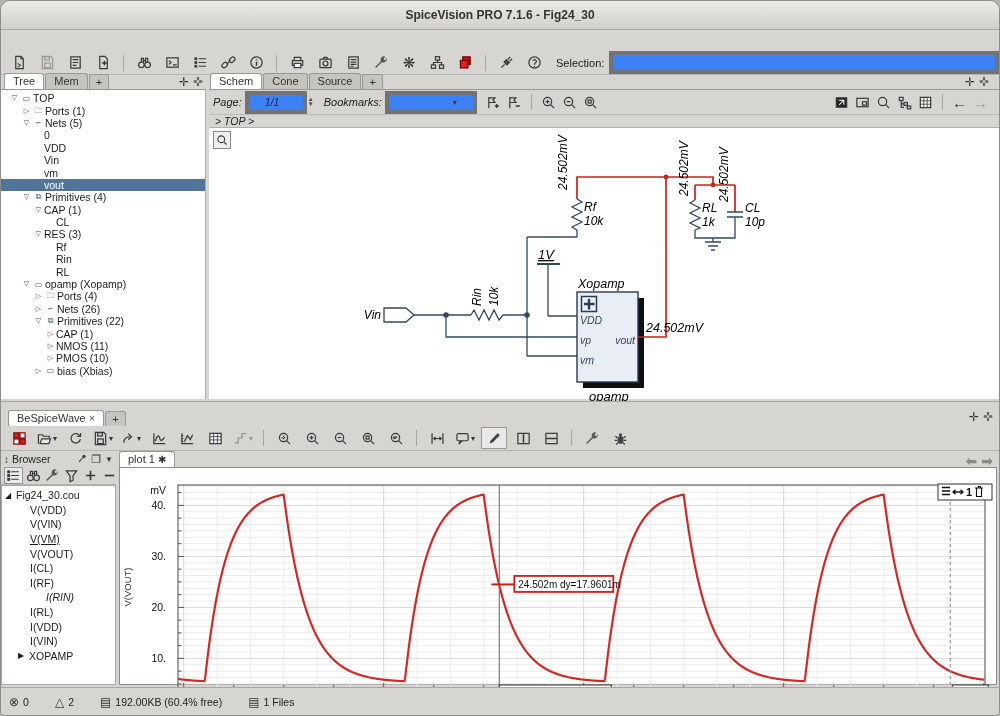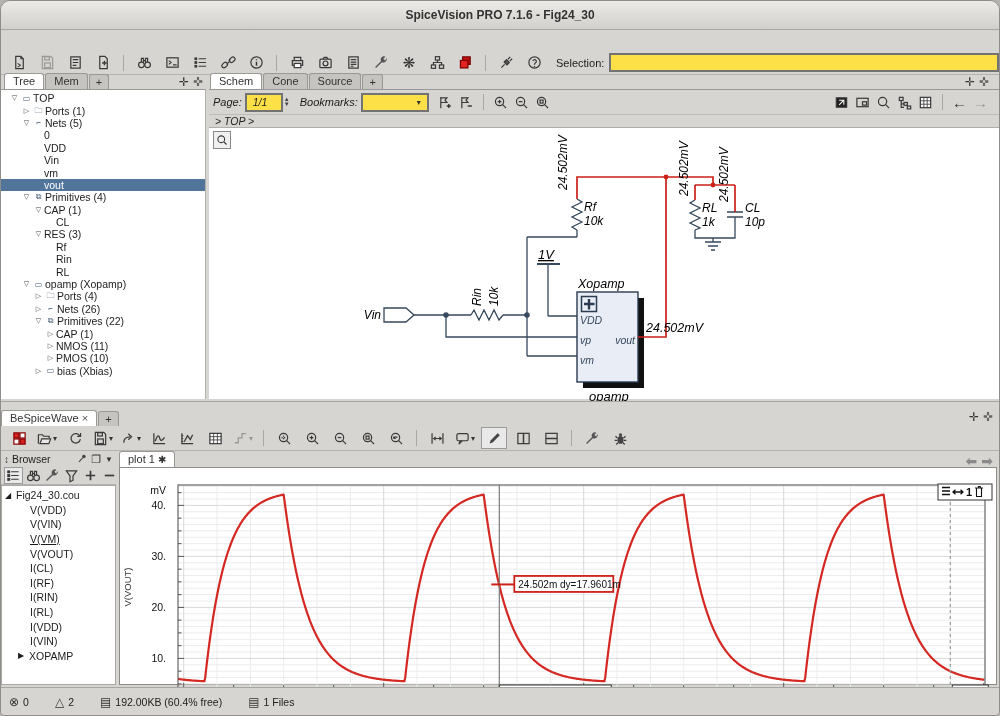--- a/index.html
+++ b/index.html
@@ -24,24 +24,24 @@
   .treepanel{position:absolute;left:0;top:88px;width:204px;bottom:316px;background:#fff;border-top:1px solid #9a9894;overflow:hidden;}
   .trow{height:12.4px;display:flex;align-items:center;font-size:10.5px;white-space:nowrap;}
   .trow .arr{width:11px;display:inline-block;text-align:center;font-size:7px;color:#444;}
   .trow .ticon{width:13px;display:inline-block;text-align:center;font-size:8px;color:#445a74;}
   .trow.sel{background:#51749b;color:#fff;}
   .vsplit{position:absolute;left:204px;top:88px;width:4px;bottom:316px;background:#d7d5d1;border-left:1px solid #b0aeaa;}
   .schempanel{position:absolute;left:208px;top:88px;right:0;bottom:316px;background:#d7d5d1;border-top:1px solid #9a9894;font-style:italic;}
   .schemtb{position:absolute;left:0;top:0;right:0;height:24px;display:flex;align-items:center;padding-left:4px;border-bottom:1px solid #bebcb8;}
   .breadcrumb{position:absolute;left:6px;top:25px;font-size:10.5px;color:#222;}
   .canvas{position:absolute;left:0;top:37px;right:0;bottom:0;background:#fff;border-top:1px solid #b0aeaa;}
-  .inputbox{background:#fde047;border:2px solid #737373;height:15px;font-size:10.5px;padding:0 6px;display:inline-flex;align-items:center;}
+  .inputbox{background:#3b82f6;border:4px solid #737373;height:15px;font-size:10.5px;padding:0 16px;display:inline-flex;align-items:center;}
   .hsplit{position:absolute;left:0;top:400px;right:0;height:6px;background:#d7d5d1;border-top:1px solid #a8a6a2;}
   .wavepanel{position:absolute;left:0;top:406px;right:0;bottom:28px;background:#d7d5d1;}
-  .wavetabs{position:absolute;left:0;top:2px;height:17px;display:flex;align-items:flex-end;}
+  .wavetabs{position:absolute;left:7px;top:2px;height:17px;display:flex;align-items:flex-end;}
   .wavetb{position:absolute;left:0;top:19px;right:0;height:24px;display:flex;align-items:center;padding-left:4px;border-bottom:1px solid #b5b3af;}
   .browser{position:absolute;left:0;top:44px;width:115px;bottom:2px;background:#d7d5d1;}
   .bhead{height:16px;display:flex;align-items:center;padding:0 3px;font-size:10.5px;gap:3px;}
   .btools{height:17px;display:flex;align-items:center;padding-left:2px;border-bottom:1px solid #b5b3af;}
   .btools .tbtn{width:17px;height:15px;}
   .blist{position:absolute;left:0;top:34px;right:0;bottom:0;background:#fff;border:1px solid #aaa8a4;overflow:hidden;}
   .brow{height:14.6px;display:flex;align-items:center;font-size:10.5px;white-space:nowrap;}
   .plotarea{position:absolute;left:118px;top:44px;right:2px;bottom:2px;}
   .plottabs{height:16px;display:flex;align-items:flex-end;}
   .plotframe{position:absolute;left:0;top:16px;right:0;bottom:0;background:#fff;border:1px solid #8e8c88;}
@@ -677,21 +677,21 @@
             <div class="brow" style="padding-left: 3px;">
               <span class="arr" style="width:11px;font-size:8px">◢</span>
               <span>Fig24_30.cou</span>
             </div>
             <div class="brow" style="padding-left: 28px;">V(VDD)</div>
             <div class="brow" style="padding-left: 28px;">V(VIN)</div>
             <div class="brow" style="padding-left: 28px; text-decoration: underline;">V(VM)</div>
             <div class="brow" style="padding-left: 28px;">V(VOUT)</div>
             <div class="brow" style="padding-left: 28px;">I(CL)</div>
             <div class="brow" style="padding-left: 28px;">I(RF)</div>
-            <div class="brow" style="padding-left: 28px;">I(RIN)</div>
+            <div class="brow" style="padding-left: 44px; font-style: italic;">I(RIN)</div>
             <div class="brow" style="padding-left: 28px;">I(RL)</div>
             <div class="brow" style="padding-left: 28px;">I(VDD)</div>
             <div class="brow" style="padding-left: 28px; text-align: right;">I(VIN)</div>
             <div class="brow" style="padding-left: 16px;">
               <span class="arr" style="width:11px;font-size:8px">▶</span>
               <span>XOPAMP</span>
             </div>
           </div>
         </div>
     </div>

